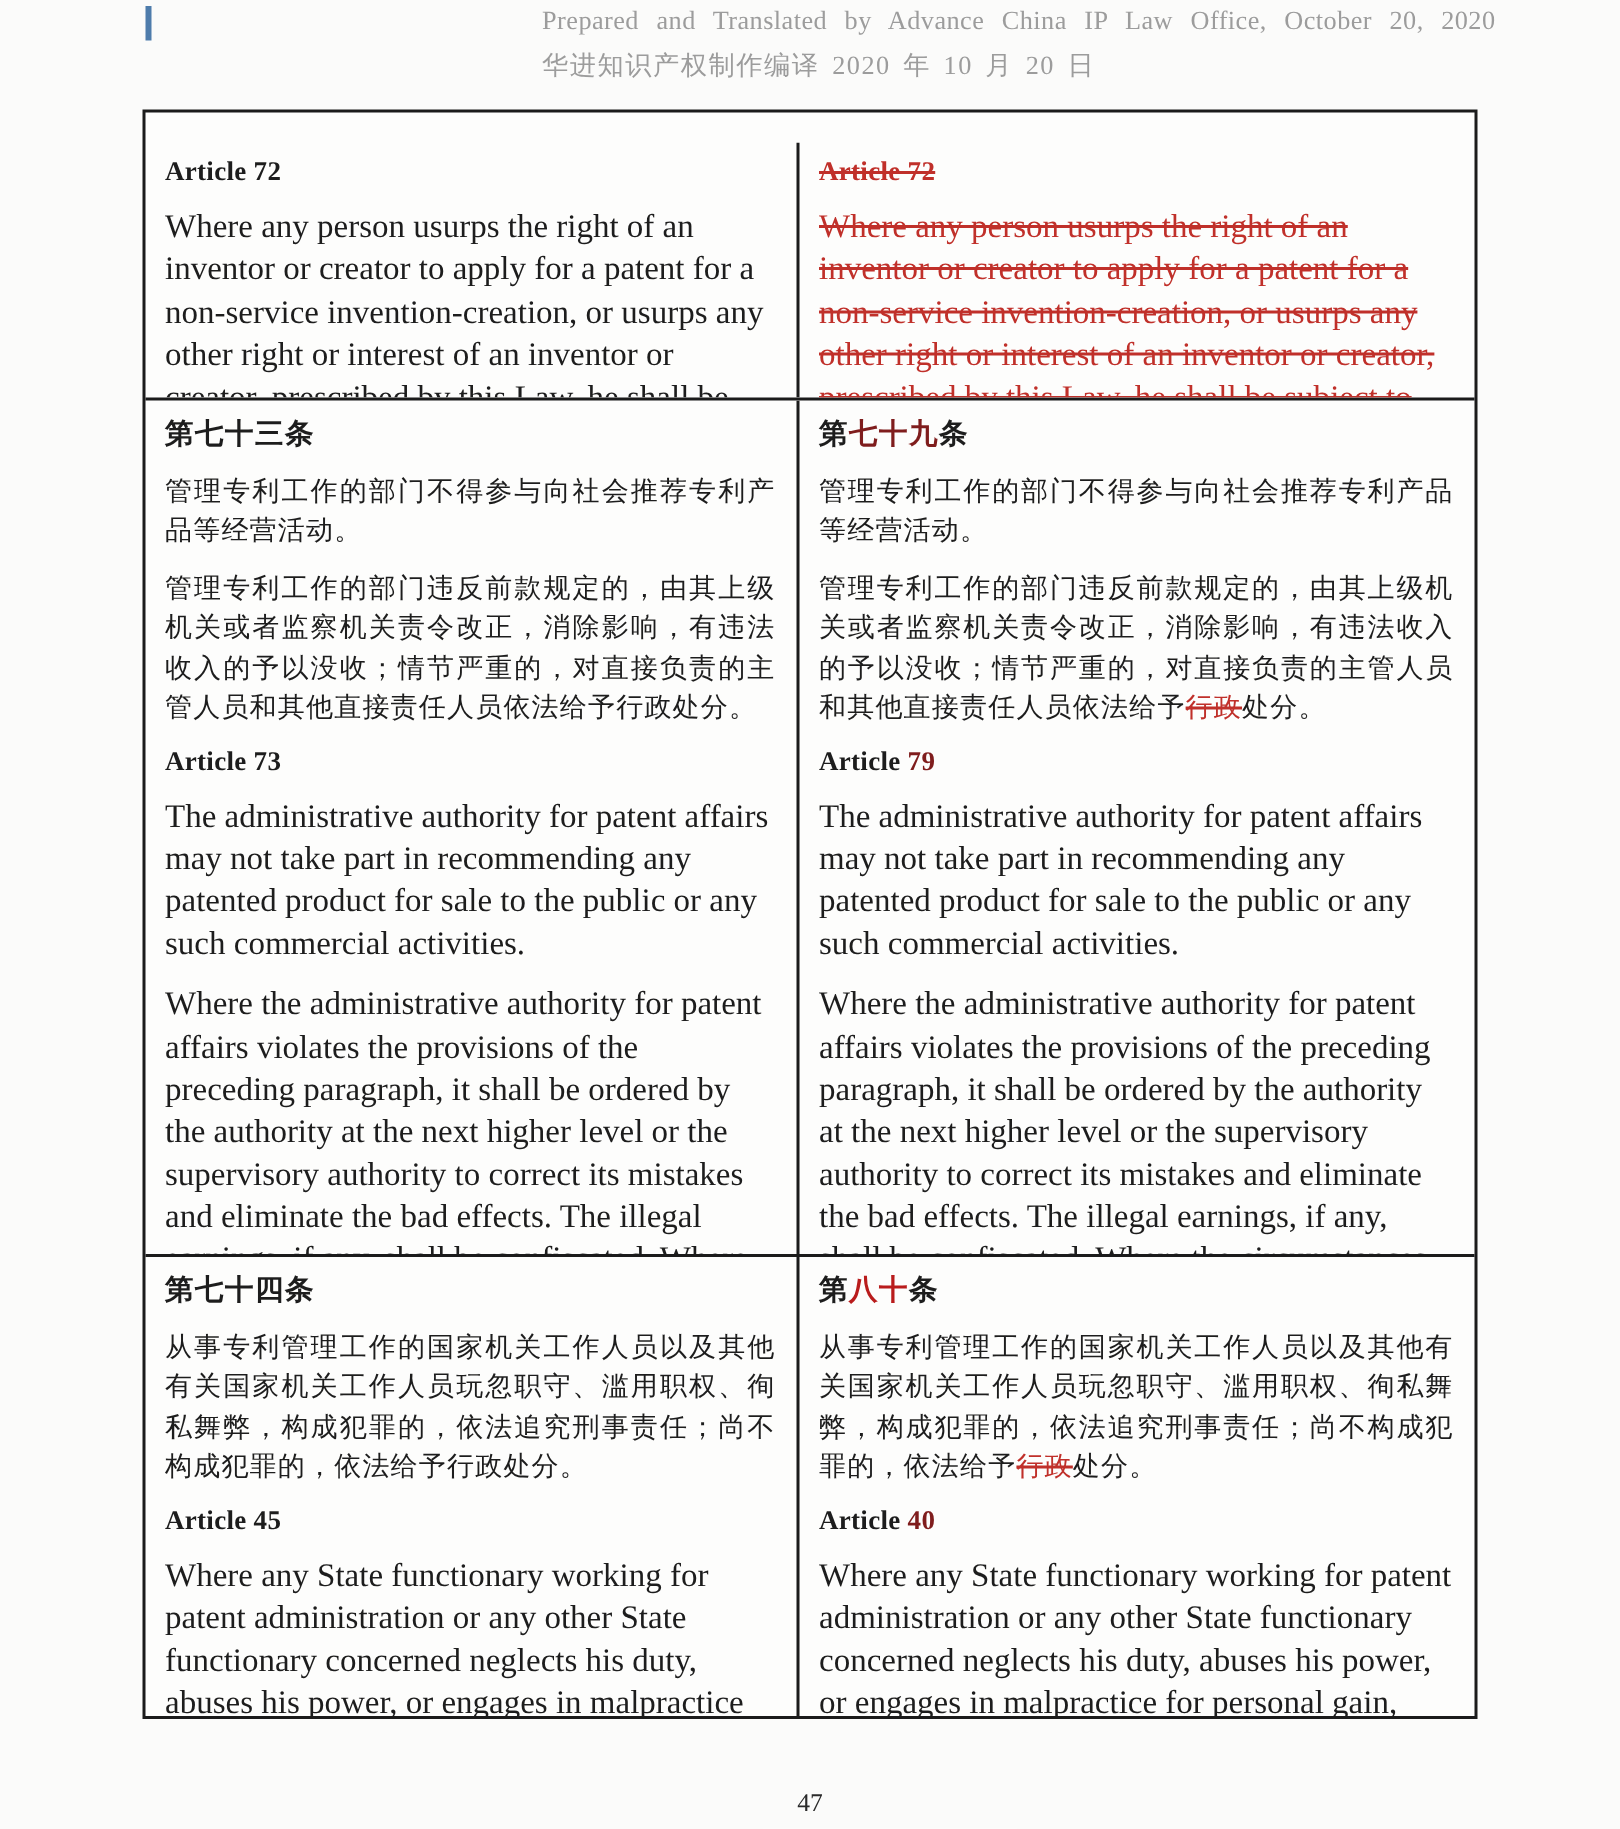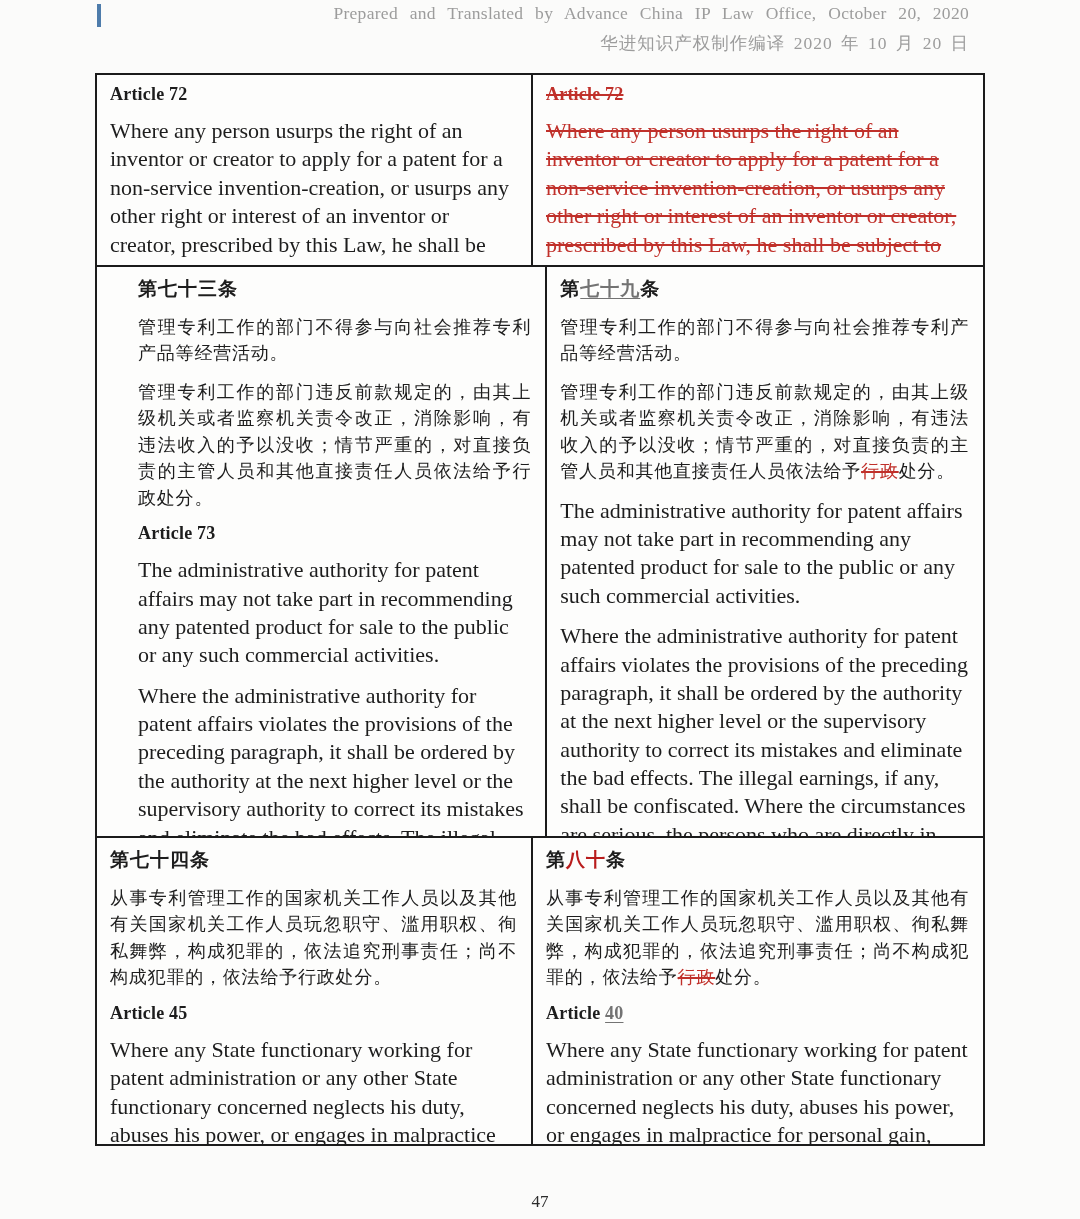--- a/index.html
+++ b/index.html
@@ -9,50 +9,50 @@
     font-family:"Liberation Serif","DejaVu Serif",serif;
     color:#1d1d1d;
     position:relative;
     overflow:hidden;
   }
   .rev-bar {
     position:absolute; left:97px; top:4px;
     width:4px; height:23px; background:#4e7cab;
   }
   .doc-header {
-    position:absolute; top:3px; right:111px;
-    text-align:right; color:#9c9c9c;margin-left:28px;
+    position:absolute; top:3px; right:83px;
+    text-align:left; color:#9c9c9c;margin-left:28px;
   }
   .doc-header .l1 {
     font-size:17.5px; word-spacing:7px; letter-spacing:0.3px;
     margin-bottom:7px; white-space:nowrap;
   }
   .doc-header .l2 {
     font-size:17.5px; word-spacing:3px; letter-spacing:1px; white-space:nowrap;
   }
   .cmp-table {
     position:absolute; left:95px; top:73px;
     width:890px; border:2px solid #1b1b1b; background:#fdfdfc;
   }
   .row { display:flex; border-bottom:2px solid #1b1b1b; overflow:hidden; }
   .row:last-child { border-bottom:none; }
-  .row:nth-child(1) { height:192px; }
-  .row:nth-child(2) { height:571px;padding-left:28px; }
+  .row:nth-child(1) { height:172px;margin-top:20px; }
+  .row:nth-child(2) { height:571px; }
   .row:nth-child(3) { height:306px; }
   .cell { padding:9px 14px 0 13px; overflow:hidden; }
   .cell.left  { width:436px; border-right:2px solid #1b1b1b; }
   .cell.right { width:450px; }
   .block { margin-bottom:12px; }
   .h-en { font-weight:bold; font-size:18px; letter-spacing:0.2px; }
   .p-en { font-size:22px; line-height:1.29; }
   .h-cn { font-weight:bold; font-size:19px; letter-spacing:1px; }
   .p-cn { font-size:18px; line-height:1.47; letter-spacing:0.8px; text-align:justify; }
   .seg.plain { color:inherit; }
   .seg.del { color:#c0302a; text-decoration:line-through; text-decoration-thickness:1.5px; }
-  .seg.ins { color:#737373; text-decoration:underline; text-underline-offset:3px; }
+  .seg.ins { color:#7f1d1d; text-underline-offset:3px; }
   .seg.red { color:#b91c1c; }
   .page-number {
     position:absolute; top:1192px; left:0; width:100%;
     text-align:center; font-size:17px; color:#2a2a2a;
   }
 </style>
 </head>
 <body>
 
 <div class="rev-bar"></div>
@@ -79,20 +79,21 @@
         <div class="block p-cn"><span class="seg plain">管理专利工作的部门不得参与向社会推荐专利产品等经营活动。</span></div>
         <div class="block p-cn"><span class="seg plain">管理专利工作的部门违反前款规定的，由其上级机关或者监察机关责令改正，消除影响，有违法收入的予以没收；情节严重的，对直接负责的主管人员和其他直接责任人员依法给予行政处分。</span></div>
         <div class="block h-en"><span class="seg plain">Article 73</span></div>
         <div class="block p-en"><span class="seg plain">The administrative authority for patent affairs may not take part in recommending any patented product for sale to the public or any such commercial activities.</span></div>
         <div class="block p-en"><span class="seg plain">Where the administrative authority for patent affairs violates the provisions of the preceding paragraph, it shall be ordered by the authority at the next higher level or the supervisory authority to correct its mistakes and eliminate the bad effects. The illegal earnings, if any, shall be confiscated. Where the circumstances are serious, the persons who are directly in charge and other persons who are directly responsible shall be given disciplinary sanction in accordance with law.</span></div>
       </div>
       <div class="cell right">
         <div class="block h-cn"><span class="seg plain">第</span><span class="seg ins">七十九</span><span class="seg plain">条</span></div>
         <div class="block p-cn"><span class="seg plain">管理专利工作的部门不得参与向社会推荐专利产品等经营活动。</span></div>
         <div class="block p-cn"><span class="seg plain">管理专利工作的部门违反前款规定的，由其上级机关或者监察机关责令改正，消除影响，有违法收入的予以没收；情节严重的，对直接负责的主管人员和其他直接责任人员依法给予</span><span class="seg del">行政</span><span class="seg plain">处分。</span></div>
+        <div class="block h-en"><span class="seg plain">Article </span><span class="seg ins">79</span></div>
         <div class="block p-en"><span class="seg plain">The administrative authority for patent affairs may not take part in recommending any patented product for sale to the public or any such commercial activities.</span></div>
         <div class="block p-en"><span class="seg plain">Where the administrative authority for patent affairs violates the provisions of the preceding paragraph, it shall be ordered by the authority at the next higher level or the supervisory authority to correct its mistakes and eliminate the bad effects. The illegal earnings, if any, shall be confiscated. Where the circumstances are serious, the persons who are directly in charge and other persons who are directly responsible shall be given </span><span class="seg del">disciplinary</span><span class="seg plain"> sanction in accordance with law.</span></div>
       </div>
     </div>
     <div class="row">
       <div class="cell left">
         <div class="block h-cn"><span class="seg plain">第七十四条</span></div>
         <div class="block p-cn"><span class="seg plain">从事专利管理工作的国家机关工作人员以及其他有关国家机关工作人员玩忽职守、滥用职权、徇私舞弊，构成犯罪的，依法追究刑事责任；尚不构成犯罪的，依法给予行政处分。</span></div>
         <div class="block h-en"><span class="seg plain">Article 45</span></div>
         <div class="block p-en"><span class="seg plain">Where any State functionary working for patent administration or any other State functionary concerned neglects his duty, abuses his power, or engages in malpractice for personal gain, which constitutes a crime, shall be prosecuted for his criminal liability in accordance with law. If the case is</span></div>

